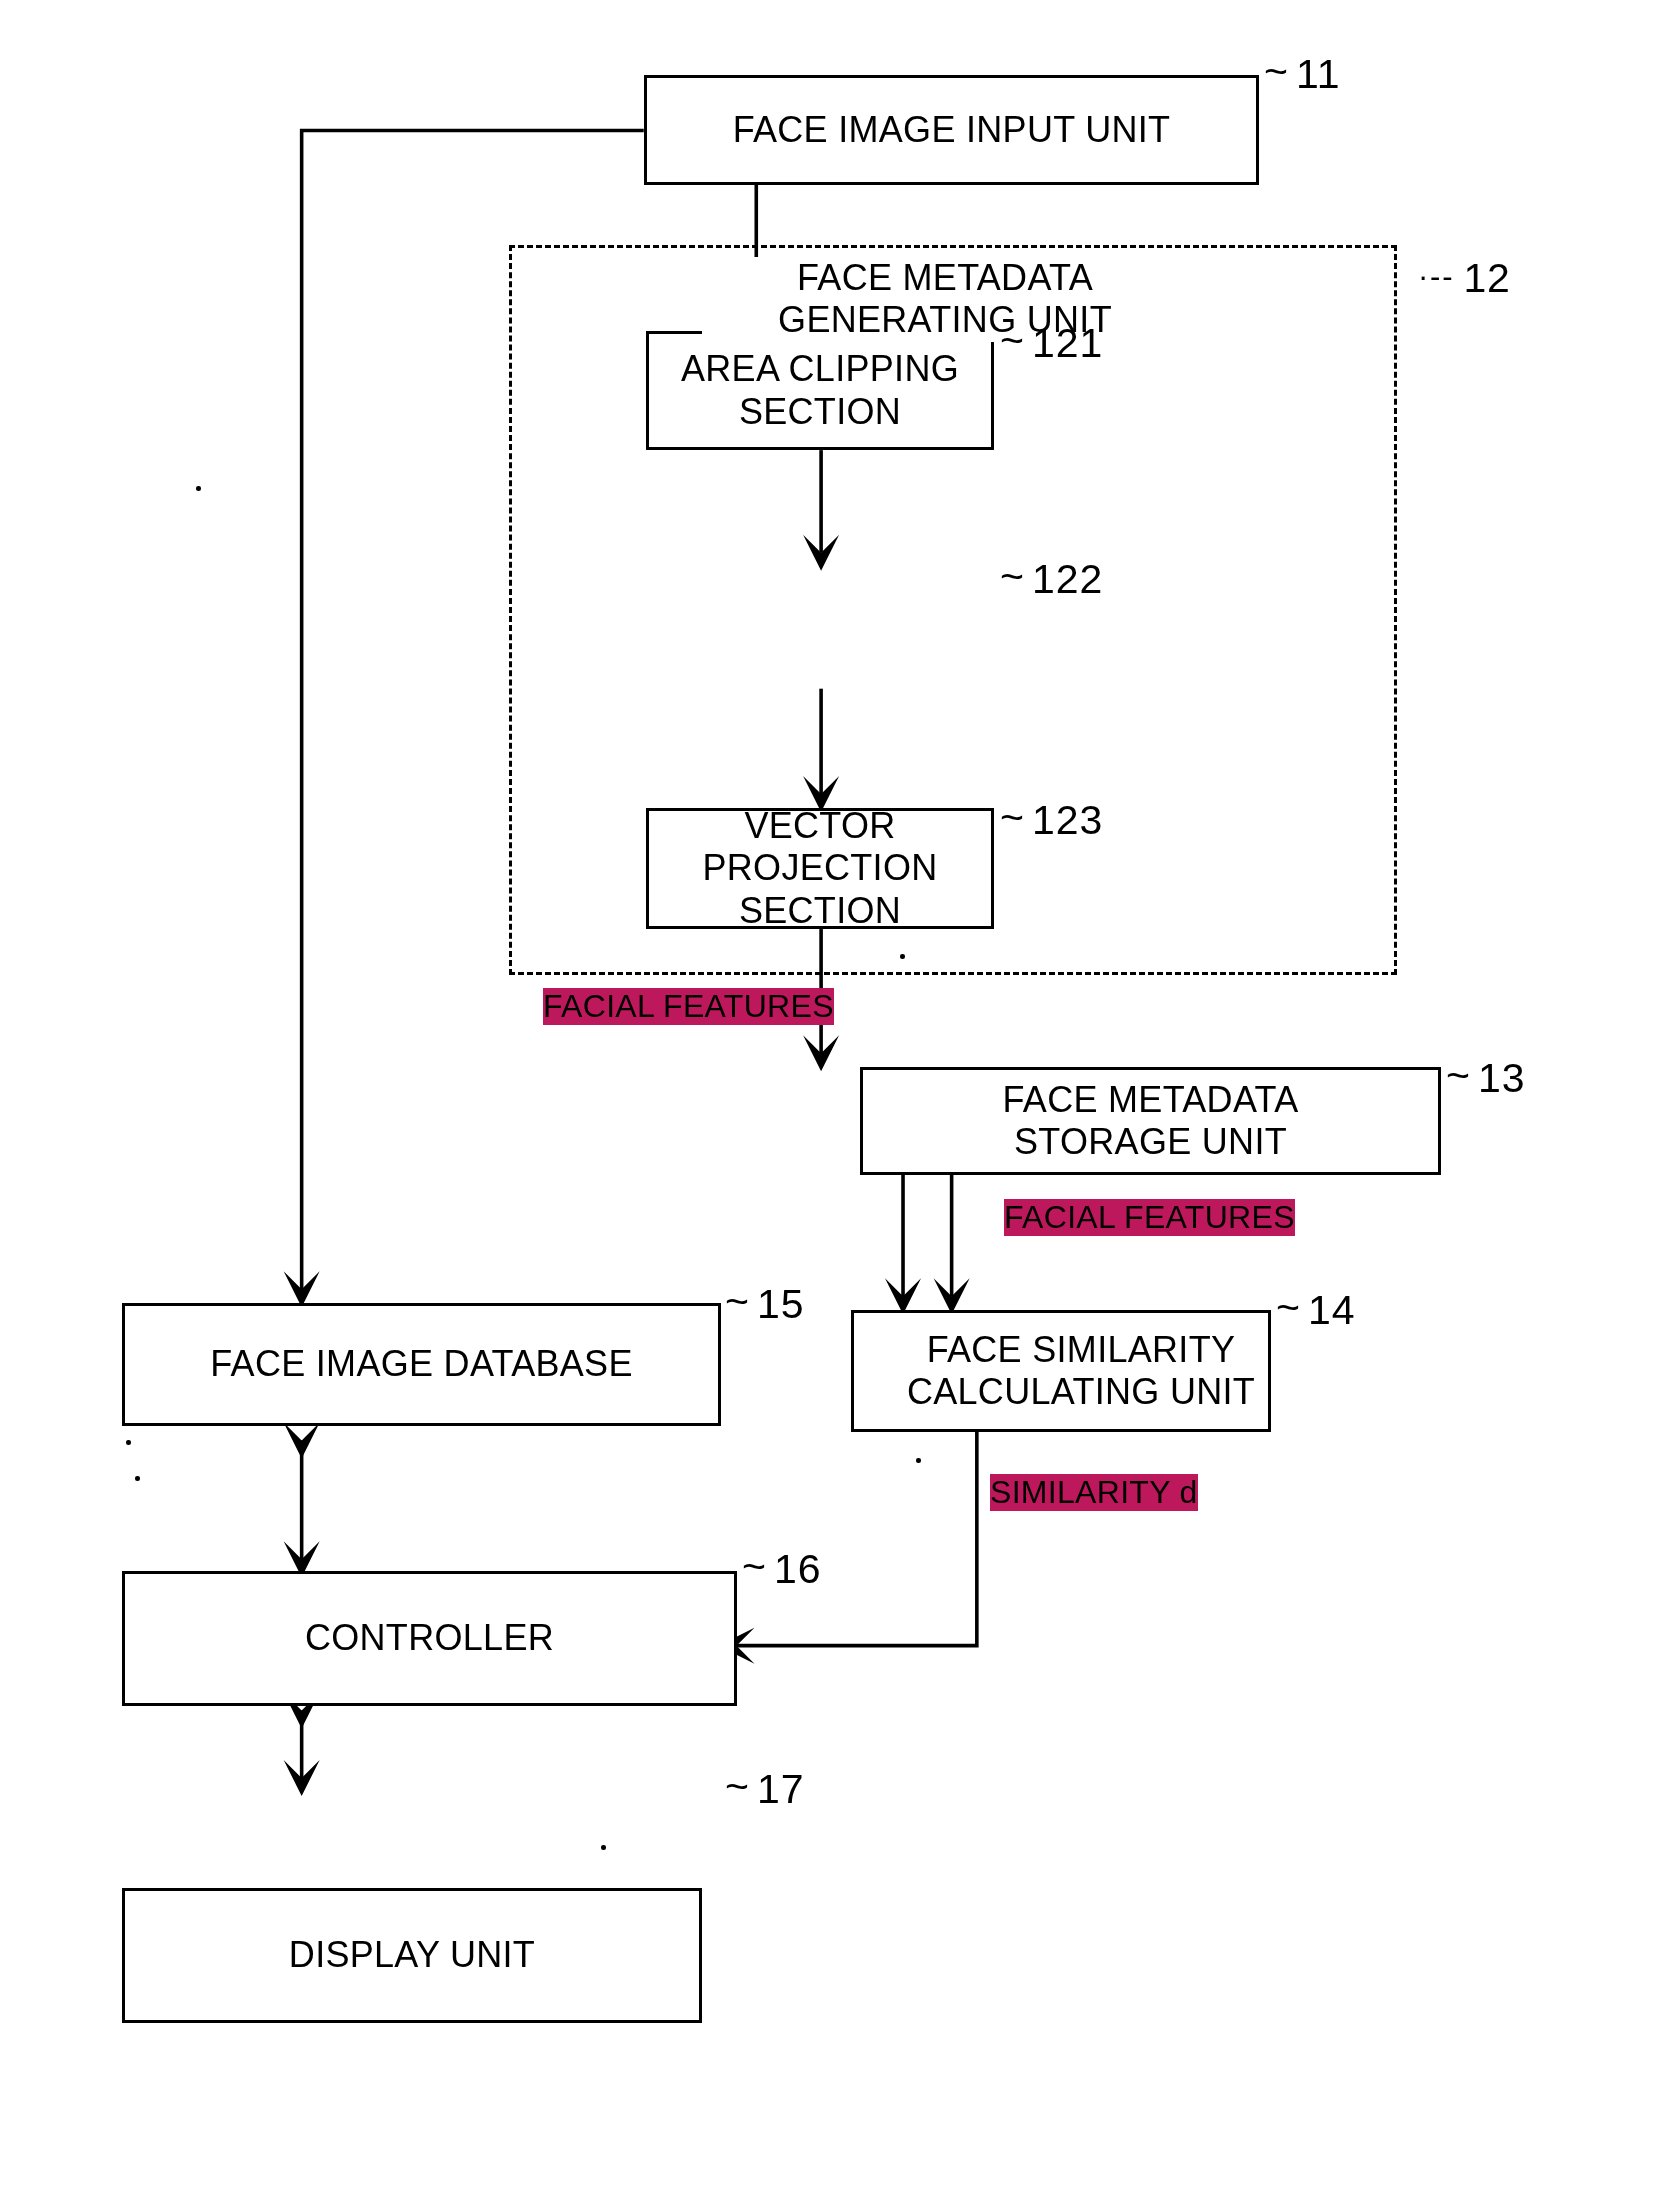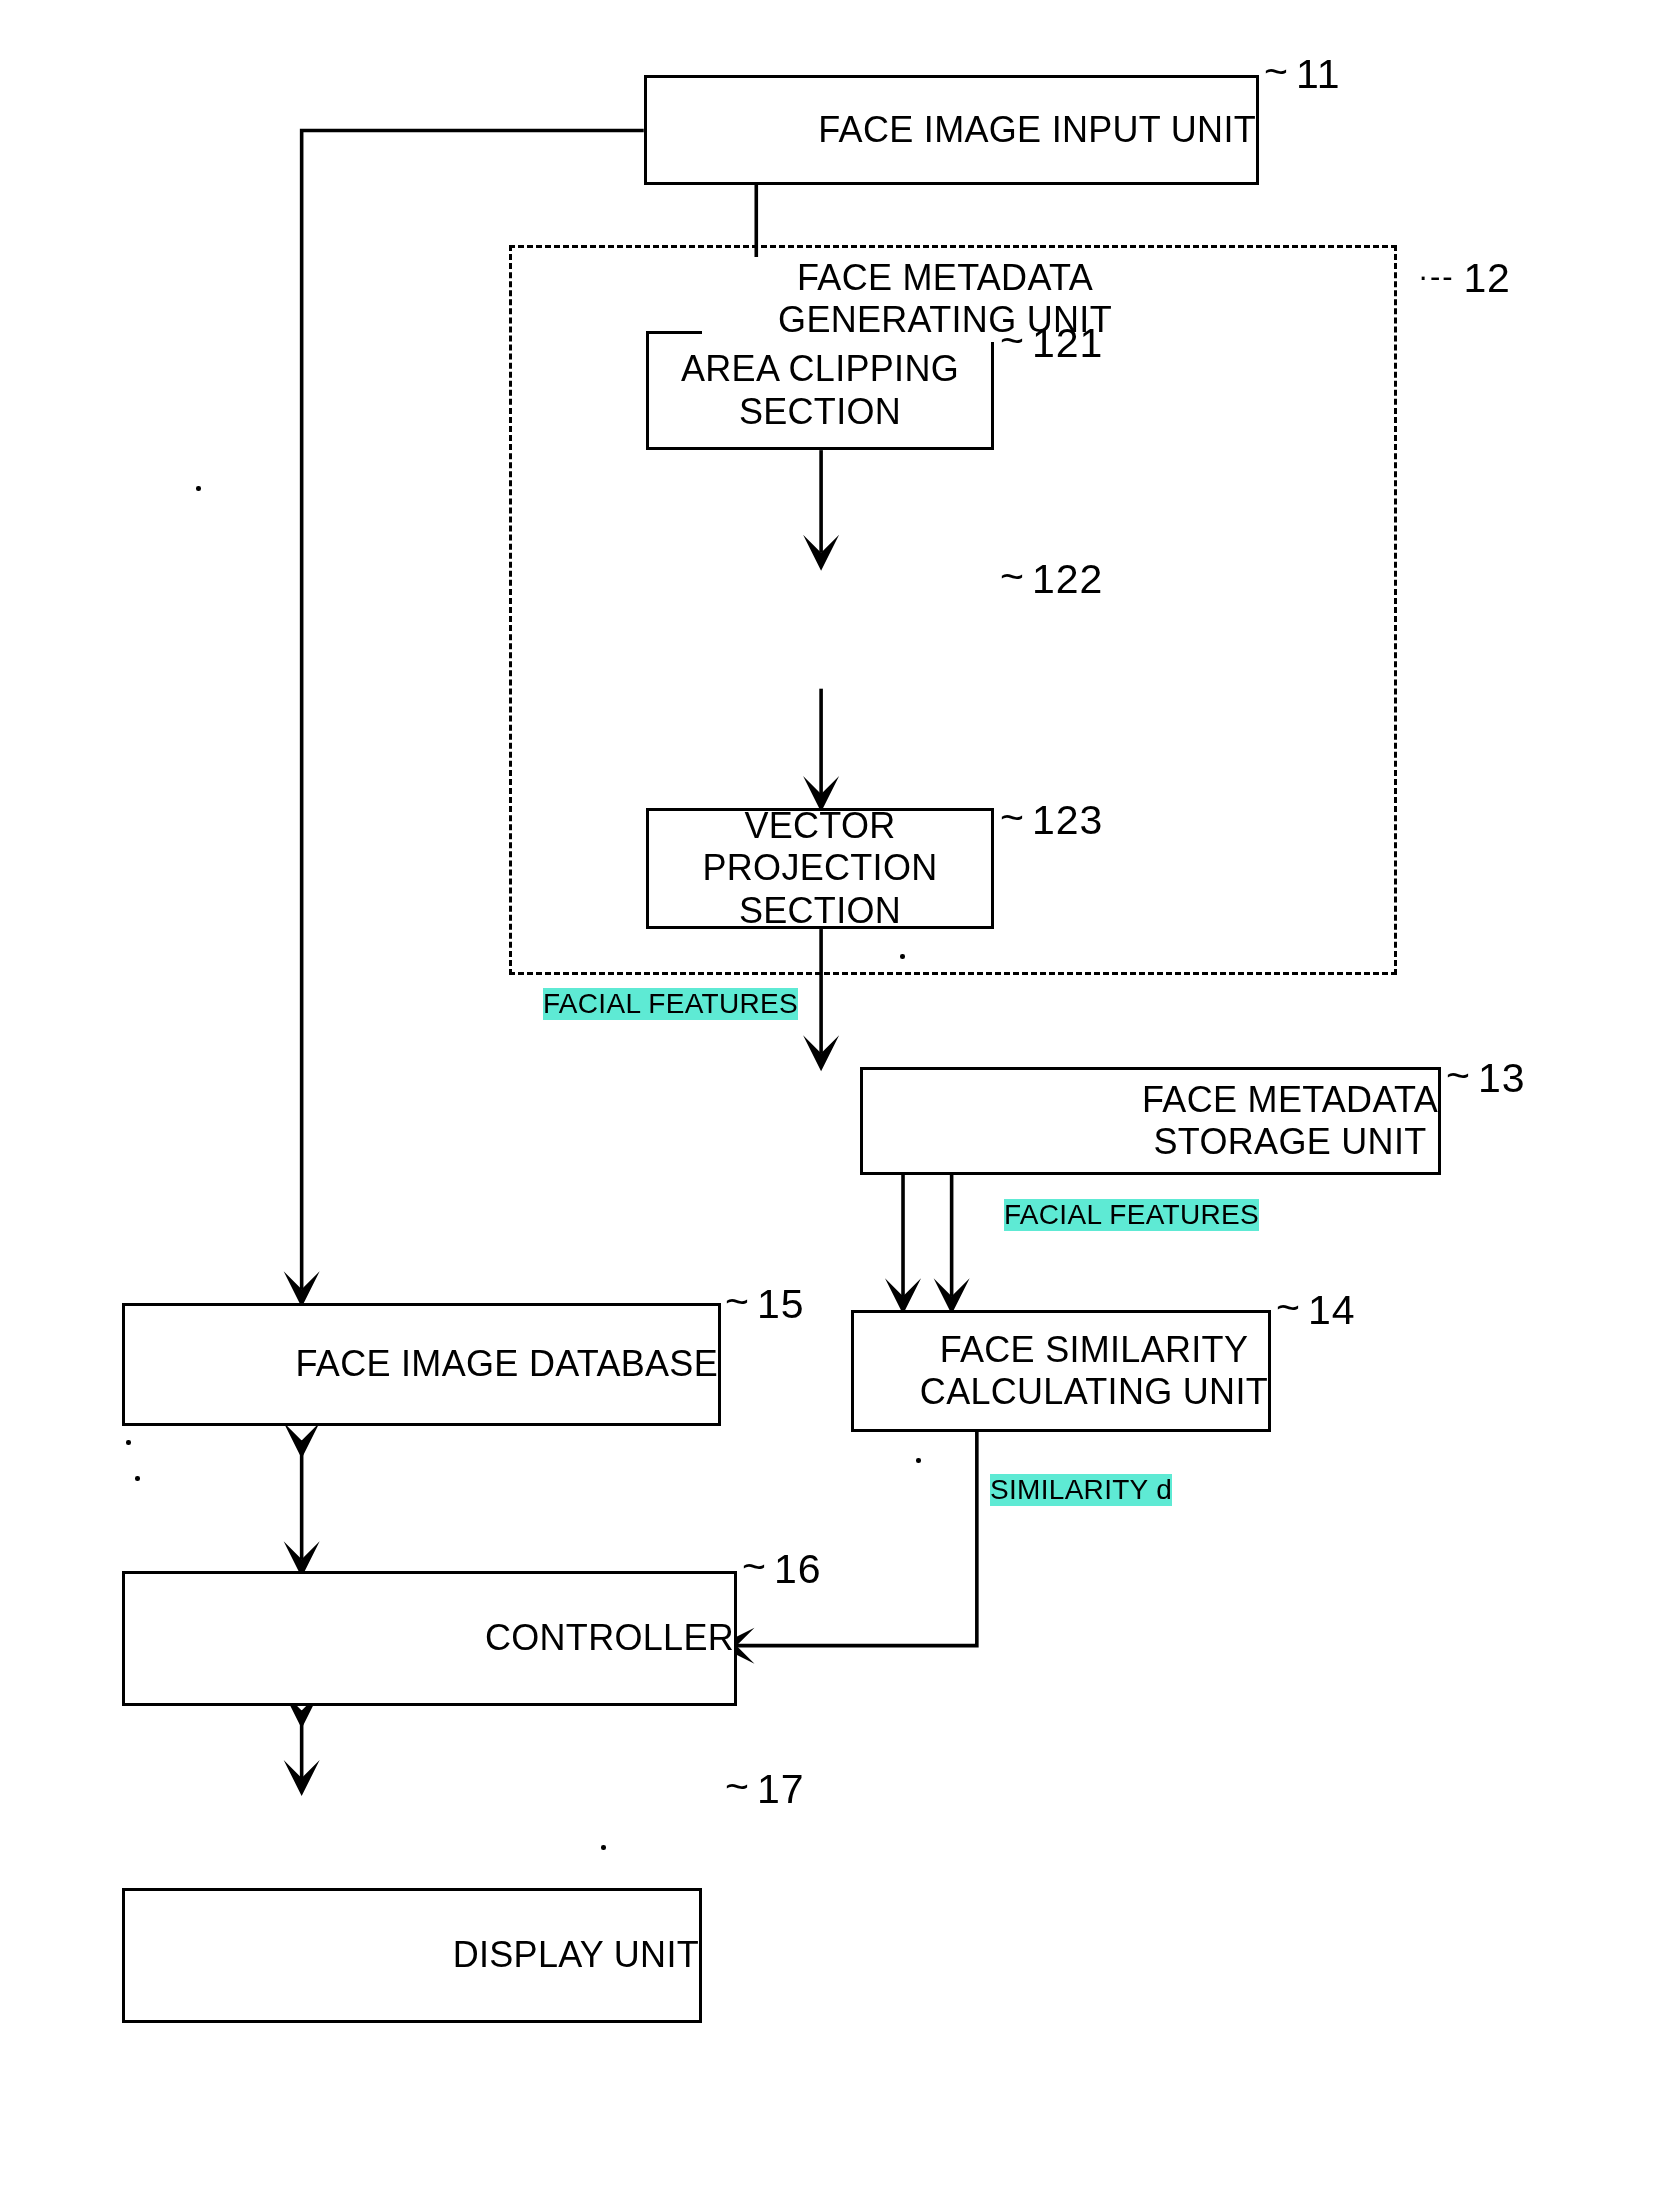--- a/index.html
+++ b/index.html
@@ -27,21 +27,21 @@
     height: 2211px;
     pointer-events: none;
   }
   .box {
     position: absolute;
     box-sizing: border-box;
     border: 3.6px solid #000;
     background: #ffffff;
     display: flex;
     align-items: center;
-    justify-content: flex-end;
+    justify-content: center;
     text-align: center;
     line-height: 1.18;
     letter-spacing: 0.3px;
     font-size: 36px;
     z-index: 3;
   }
   .dashed-group {
     position: absolute;
     box-sizing: border-box;
     border: 3.6px dashed #000;
@@ -59,25 +59,25 @@
   }
   .ref {
     position: absolute;
     font-size: 41px;
     letter-spacing: 0.9px;
     z-index: 5;
     white-space: nowrap;
   }
   .flow-label {
     position: absolute;
-    font-size: 28px;
+    font-size: 32px;
     letter-spacing: 0.3px;
     z-index: 5;
     white-space: nowrap;
-    background: #5eead4;
+    background: #be185d;
   }
   .spk {
     display: inline-block;
     margin-right: 7.2px;
     font-size: 41px;
     position: relative;
     top: -2.7px;
   }
   .spk-dash {
     display: inline-block;

